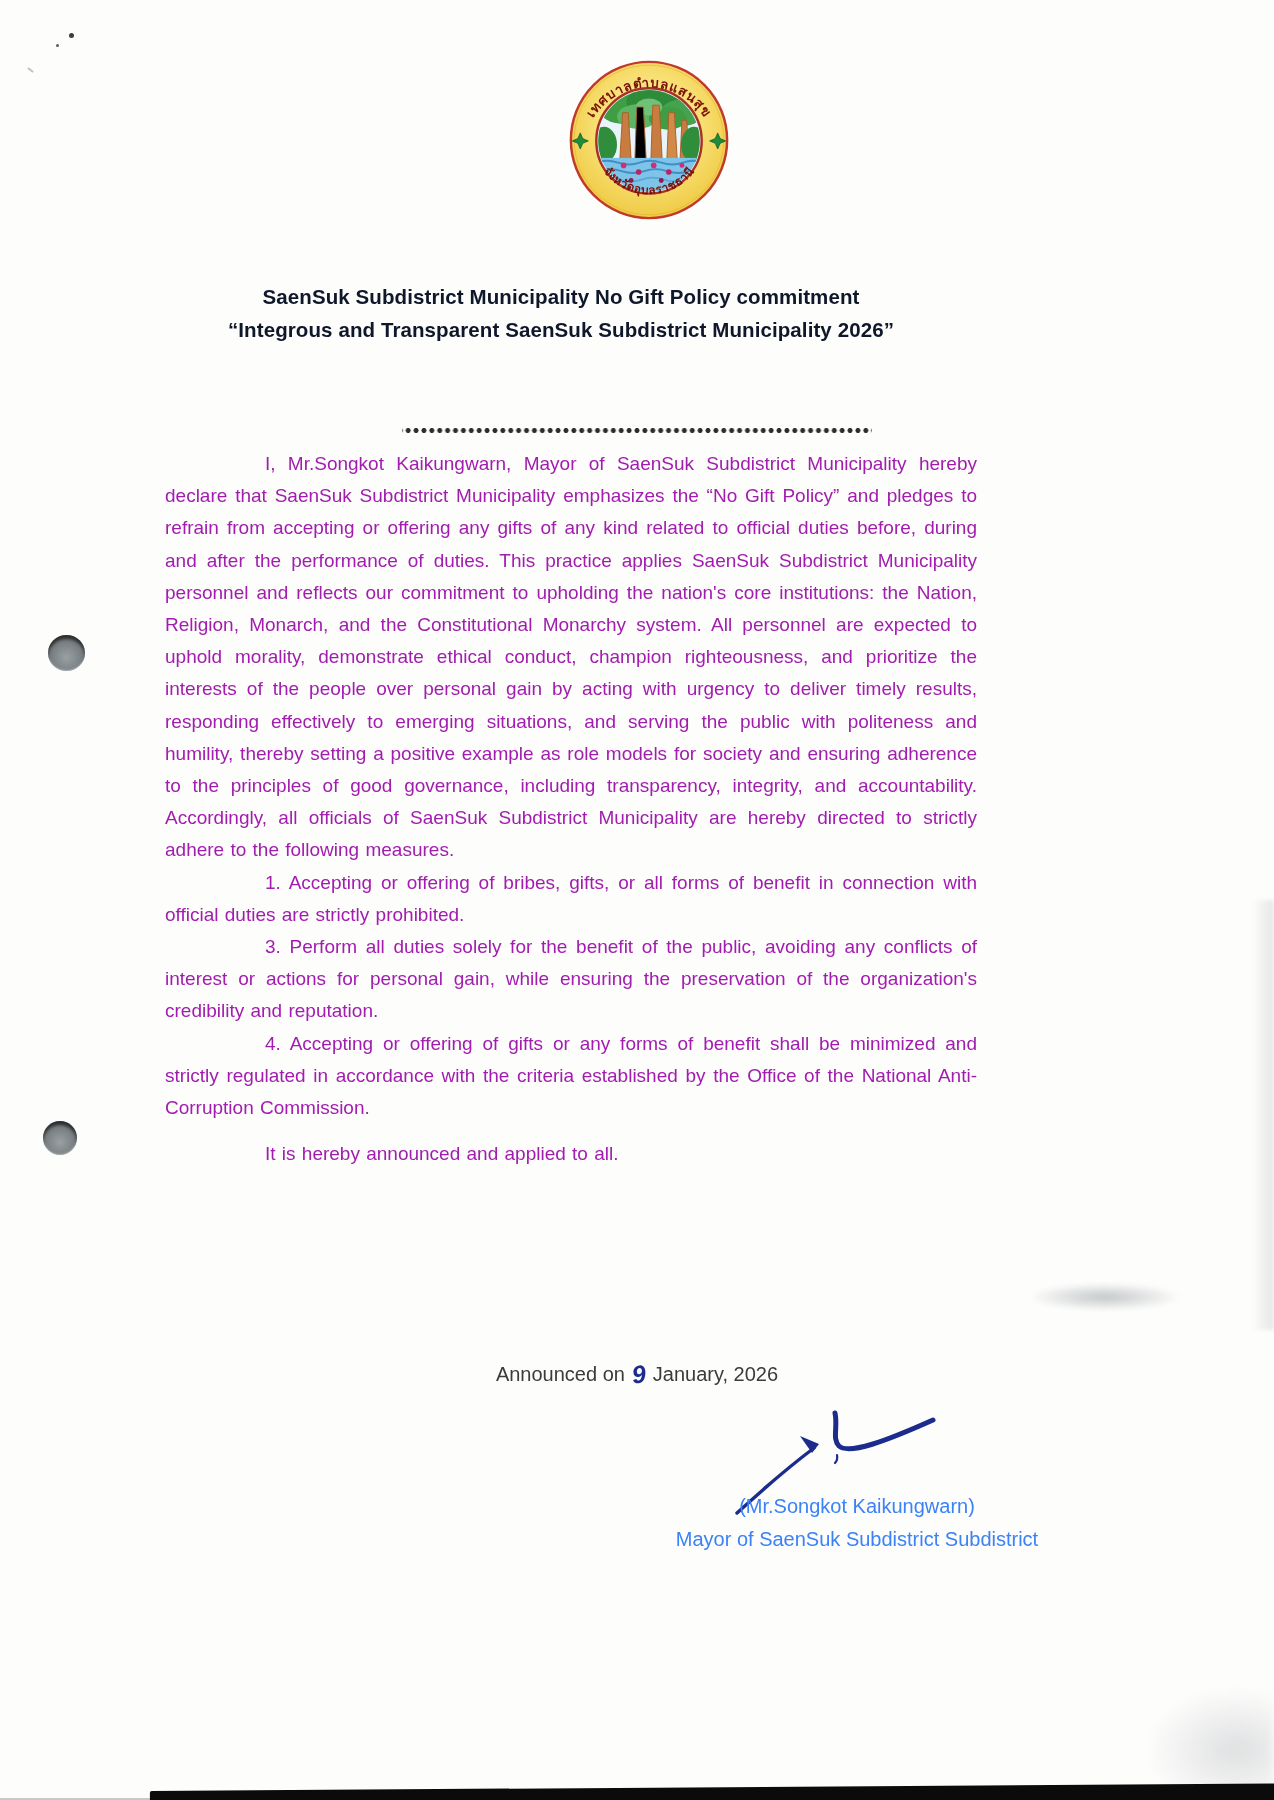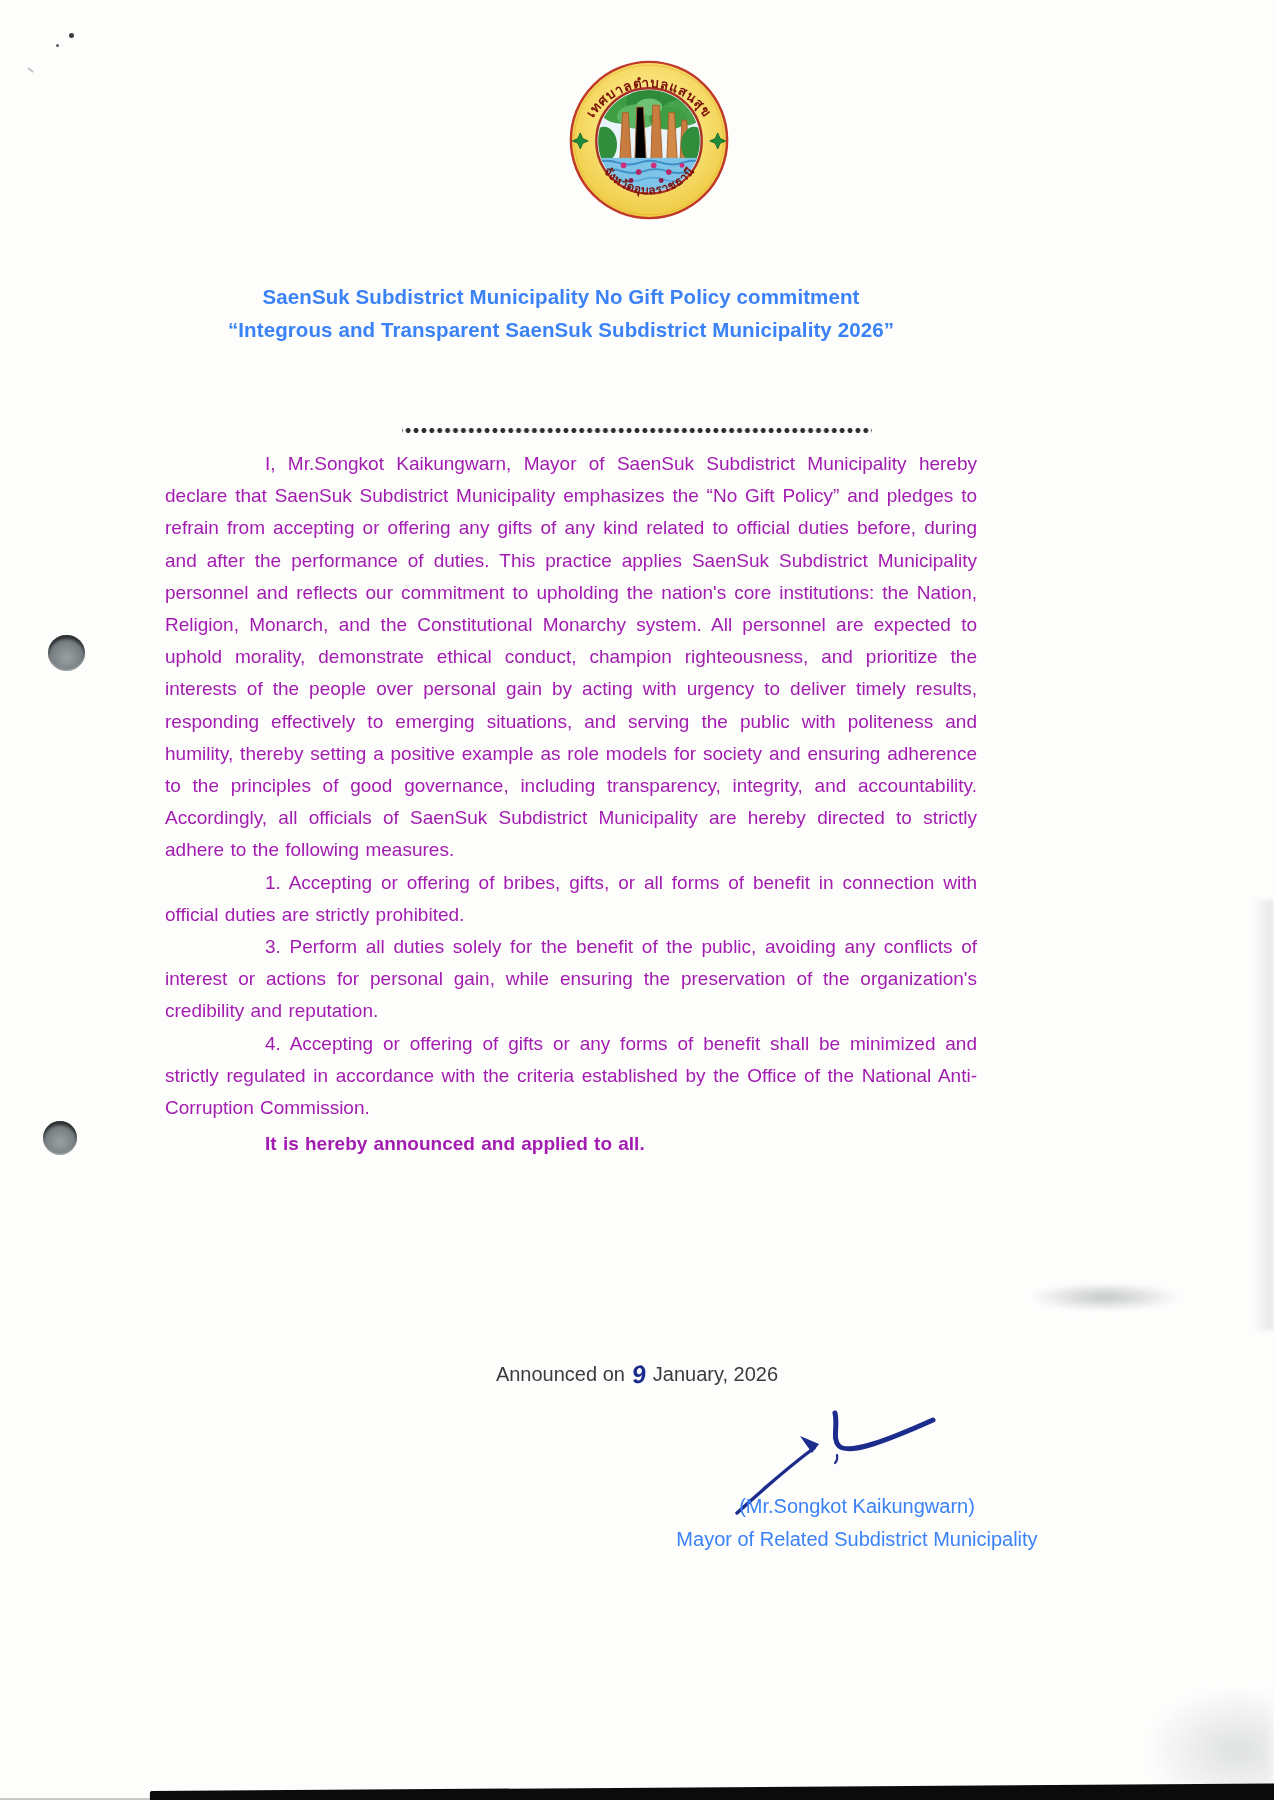--- a/index.html
+++ b/index.html
@@ -24,29 +24,29 @@
     background:linear-gradient(to left, rgba(165,170,173,.28), rgba(165,170,173,0));filter:blur(2px);}
   .corner-shade{position:absolute;left:1150px;top:1690px;width:124px;height:100px;
     background:radial-gradient(ellipse at 70% 60%, rgba(175,179,181,.38), rgba(175,179,181,0) 75%);filter:blur(4px);}
   .bottom-edge{position:absolute;left:150px;bottom:-9px;width:1200px;height:18px;background:#0b0b0b;
     transform:rotate(-.38deg);transform-origin:left bottom;border-radius:2px;}
   .bottom-hairline{position:absolute;left:0;bottom:0;width:220px;height:2px;background:rgba(120,120,120,.4);}
   
   .seal{position:absolute;left:569px;top:56px;}
   
   .title-block{position:absolute;left:0;top:281px;width:1122px;text-align:center;
-    font-size:20.5px;font-weight:700;color:#3b82f6;line-height:32.5px;letter-spacing:.1px;}
+    font-size:20.5px;font-weight:700;color:#0f172a;line-height:32.5px;letter-spacing:.1px;}
   .divider{position:absolute;top:427px;left:calc(50% - 235px);width:470px;height:7px;
     background-image:radial-gradient(circle, #2d2d2d 2.2px, rgba(0,0,0,0) 2.8px);
     background-size:7.9px 7px;background-repeat:repeat-x;background-position:center;}
   
   .body-text{position:absolute;left:165px;top:448px;width:812px;
     font-size:19px;line-height:32.2px;color:#a21caf;}
   .body-text p{margin:0;text-indent:100px;text-align:justify;word-spacing:1px;}
-  .body-text p.closing{margin-top:4px;text-align:left;font-weight:bold;}
+  .body-text p.closing{margin-top:14px;text-align:left;}
   
   .date-line{position:absolute;left:0;top:1362px;width:1274px;text-align:center;
     font-size:20px;color:#3b3b3b;}
   .date-line .day{display:inline-block;color:#1c2c8c;font-weight:700;font-style:italic;
     font-size:25px;transform:rotate(-7deg);margin:0 7px;line-height:1;vertical-align:-2px;}
   
   .signature-svg{position:absolute;left:690px;top:1393px;}
   .sig-block{position:absolute;left:597px;top:1490px;width:520px;text-align:center;
     font-size:20px;line-height:33px;color:#3b82f6;}
 </style>
@@ -136,21 +136,21 @@
 
   <svg class="signature-svg" width="270" height="130" viewBox="0 0 270 130">
     <path d="M47 120 C70 99 100 73 124 55" stroke="#1c2c8c" stroke-width="3.4" fill="none" stroke-linecap="round"></path>
     <path d="M129 51 L110 43 L122 60 Z" fill="#1c2c8c"></path>
     <path d="M145 20 C148 34 142 46 149 53 C159 62 196 48 243 27" stroke="#1c2c8c" stroke-width="5" fill="none" stroke-linecap="round"></path>
     <path d="M147 62 q1 5 -2 8" stroke="#1c2c8c" stroke-width="2.2" fill="none" stroke-linecap="round"></path>
   </svg>
 
   <div class="sig-block">
     <div>(Mr.Songkot Kaikungwarn)</div>
-    <div>Mayor of Related Subdistrict Municipality</div>
+    <div>Mayor of SaenSuk Subdistrict Subdistrict</div>
   </div>
 
   <div class="hole-punch hp1"></div>
   <div class="hole-punch hp2"></div>
   <div class="smudge"></div>
   <div class="edge-streak"></div>
   <div class="corner-shade"></div>
   <div class="bottom-hairline"></div>
   <div class="bottom-edge"></div>
 

